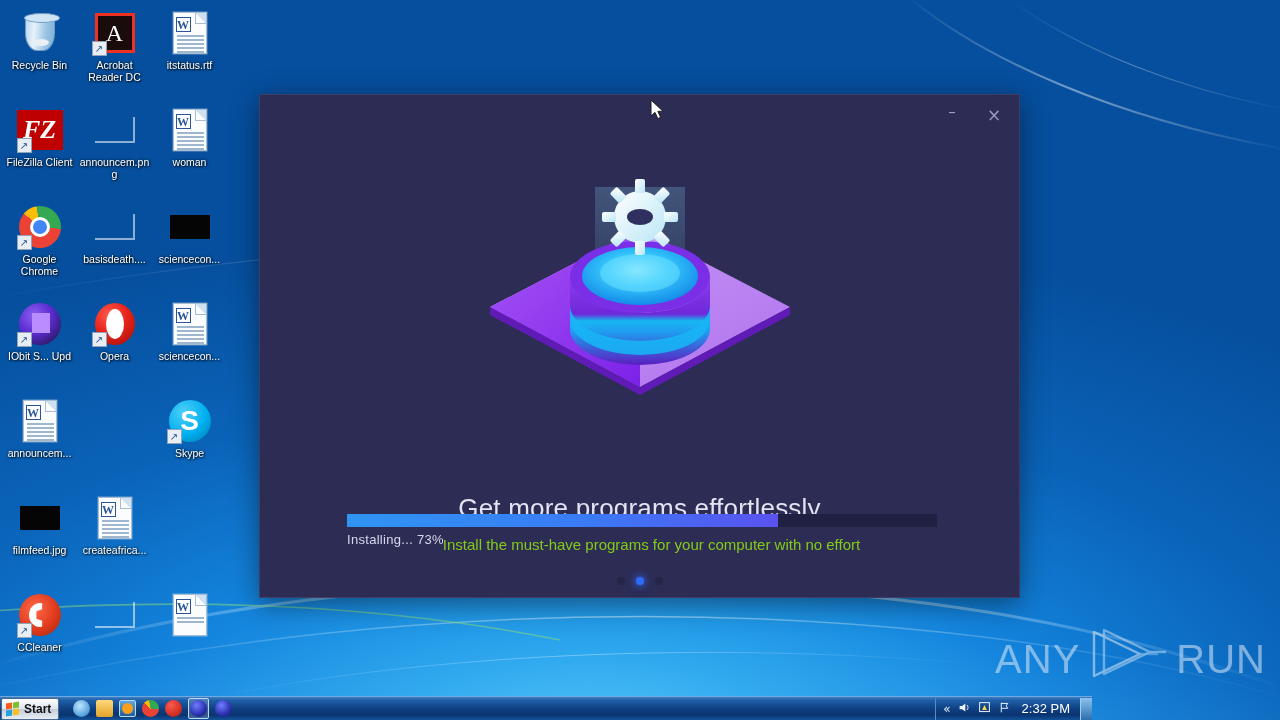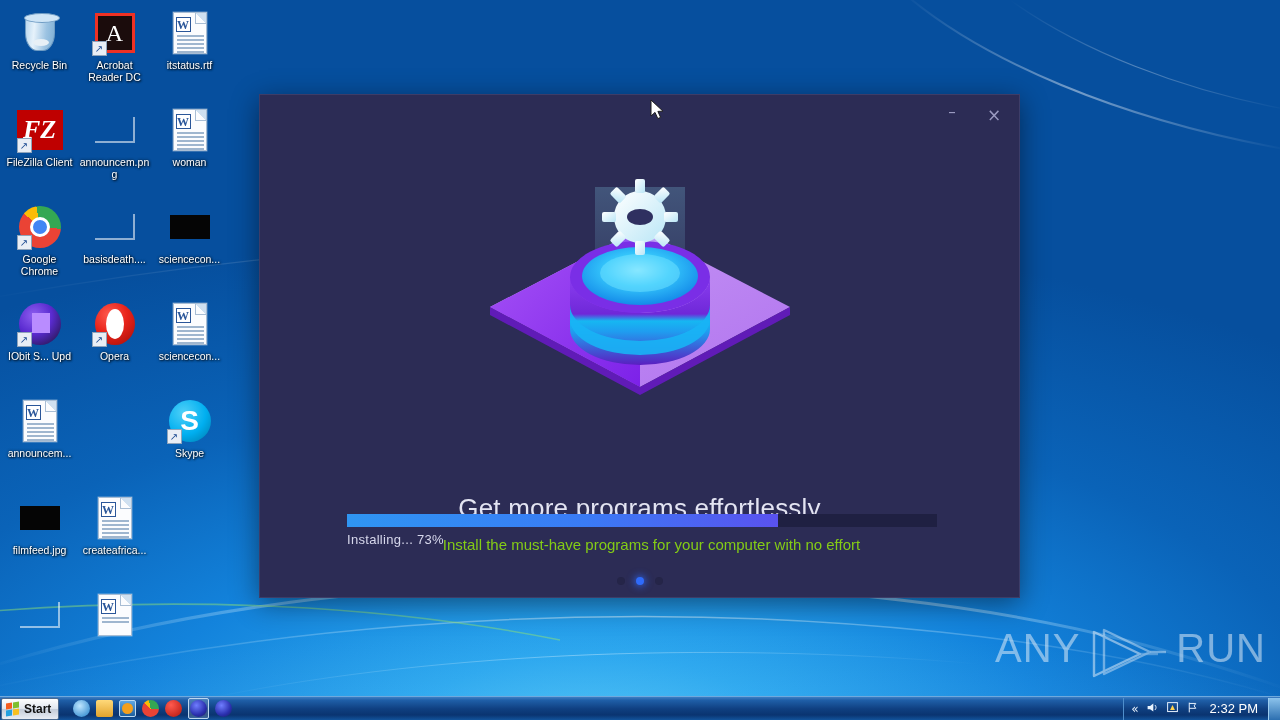--- a/index.html
+++ b/index.html
@@ -207,21 +207,21 @@
     position:absolute; left:0; top:0; height:100%;
     background: linear-gradient(90deg, #2f95f2 0%, #3a7bf5 55%, #5a52ef 100%);
   }
   #progress-label {
     position:absolute; left:87px; top:437px; font-size:13px; color:#d7d8ec;
     letter-spacing:.3px;
   }
 
   
   #taskbar {
-    position:absolute; left:0; bottom:0; width:1280px; height:24px;
+    position:absolute; left:0; bottom:0; width:1092px; height:24px;
     background: linear-gradient(180deg, #3c7ec4 0%, #1f5fa8 14%, #0f3f80 52%, #0a3470 78%, #12539b 100%);
     border-top: 1px solid #6fa9dd;
     display:flex; align-items:center;
   }
   #start-button {
     height: 22px; margin-left:1px; padding: 0 7px 0 4px;
     display:flex; align-items:center; gap:4px;
     background: linear-gradient(180deg, #fdfefe 0%, #e0e6ee 48%, #c4ccd8 52%, #e8edf4 100%);
     border:1px solid #4c6a8e; border-radius:2px;
     font-size:12px; font-weight:bold; color:#111;
@@ -245,21 +245,21 @@
   #clock { color:#fff; font-size:13px; padding:0 4px; }
   #show-desktop {
     width:12px; height:22px; margin-left:2px;
     background: linear-gradient(180deg,#8cc3ec,#2c6fb0);
     border-left:1px solid #9dcdf0;
   }
 
   
   #watermark {
     position:absolute; right:14px; bottom:38px;
-    display:flex; align-items:flex-start; 
+    display:flex; align-items:flex-end; 
     opacity:.55; pointer-events:none;
   }
   #watermark .wm-text {
     font-size:40px; color:#dbeaf8; letter-spacing:1px; font-weight:300;
     font-family:"Liberation Sans",sans-serif;
   }
 
   
   #cursor { position:absolute; left:650px; top:99px; pointer-events:none; }
 </style>
@@ -430,20 +430,27 @@
             <span class="ln" style="top:22px"></span>
             <span class="ln" style="top:26px"></span>
             <span class="ln" style="top:30px"></span>
             <span class="ln" style="top:34px"></span>
             <span class="ln" style="top:38px"></span>
           </span>
         </span>
         <span class="lbl">createafrica...</span>
       </div>
       <div class="dicon"></div>
+      <div class="dicon">
+        <span class="glyph">
+          <span class="ico-ccleaner"></span>
+          <span class="shortcut-arrow"></span>
+        </span>
+        <span class="lbl">CCleaner</span>
+      </div>
       <div class="dicon">
         <span class="glyph">
           <span class="ico-blank"></span>
         </span>
       </div>
       <div class="dicon">
         <span class="glyph">
           <span class="ico-doc">
             <span class="w">W</span>
             <span class="ln" style="top:22px"></span>

